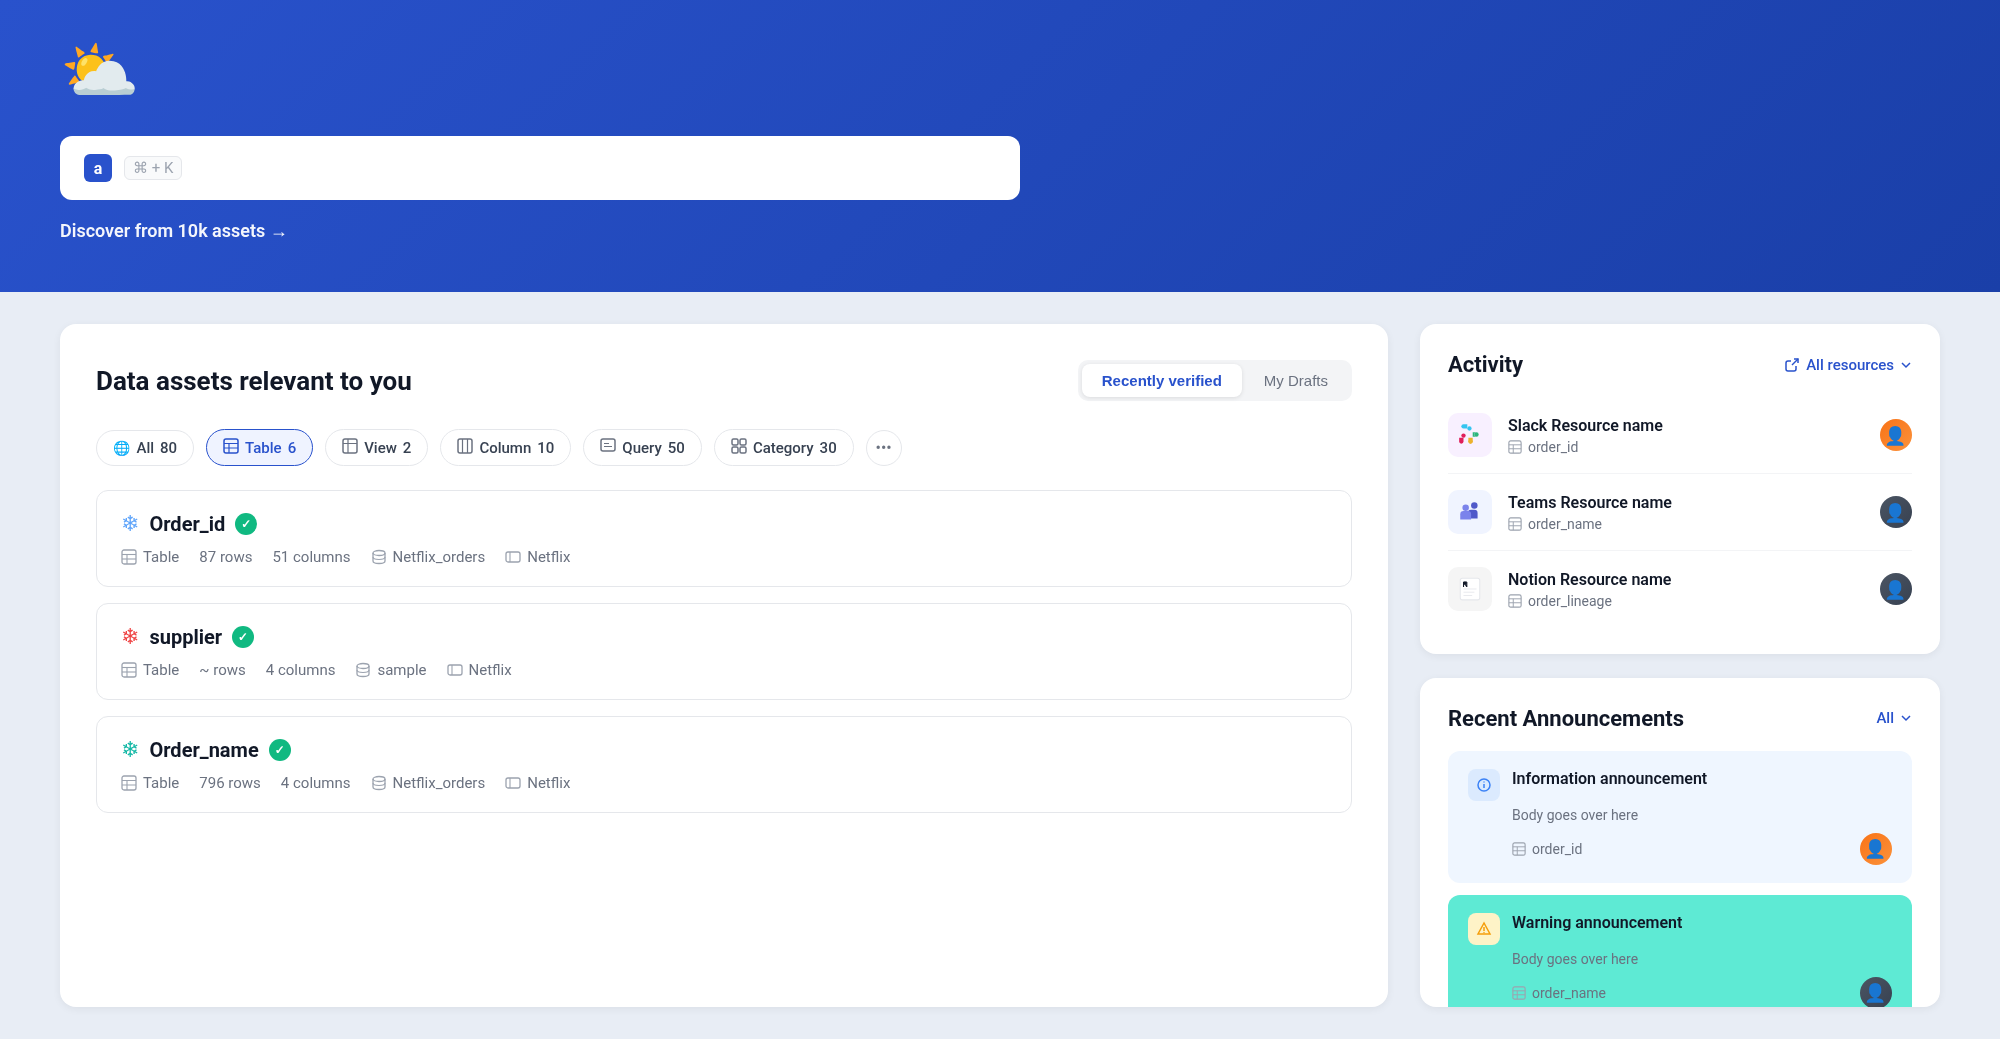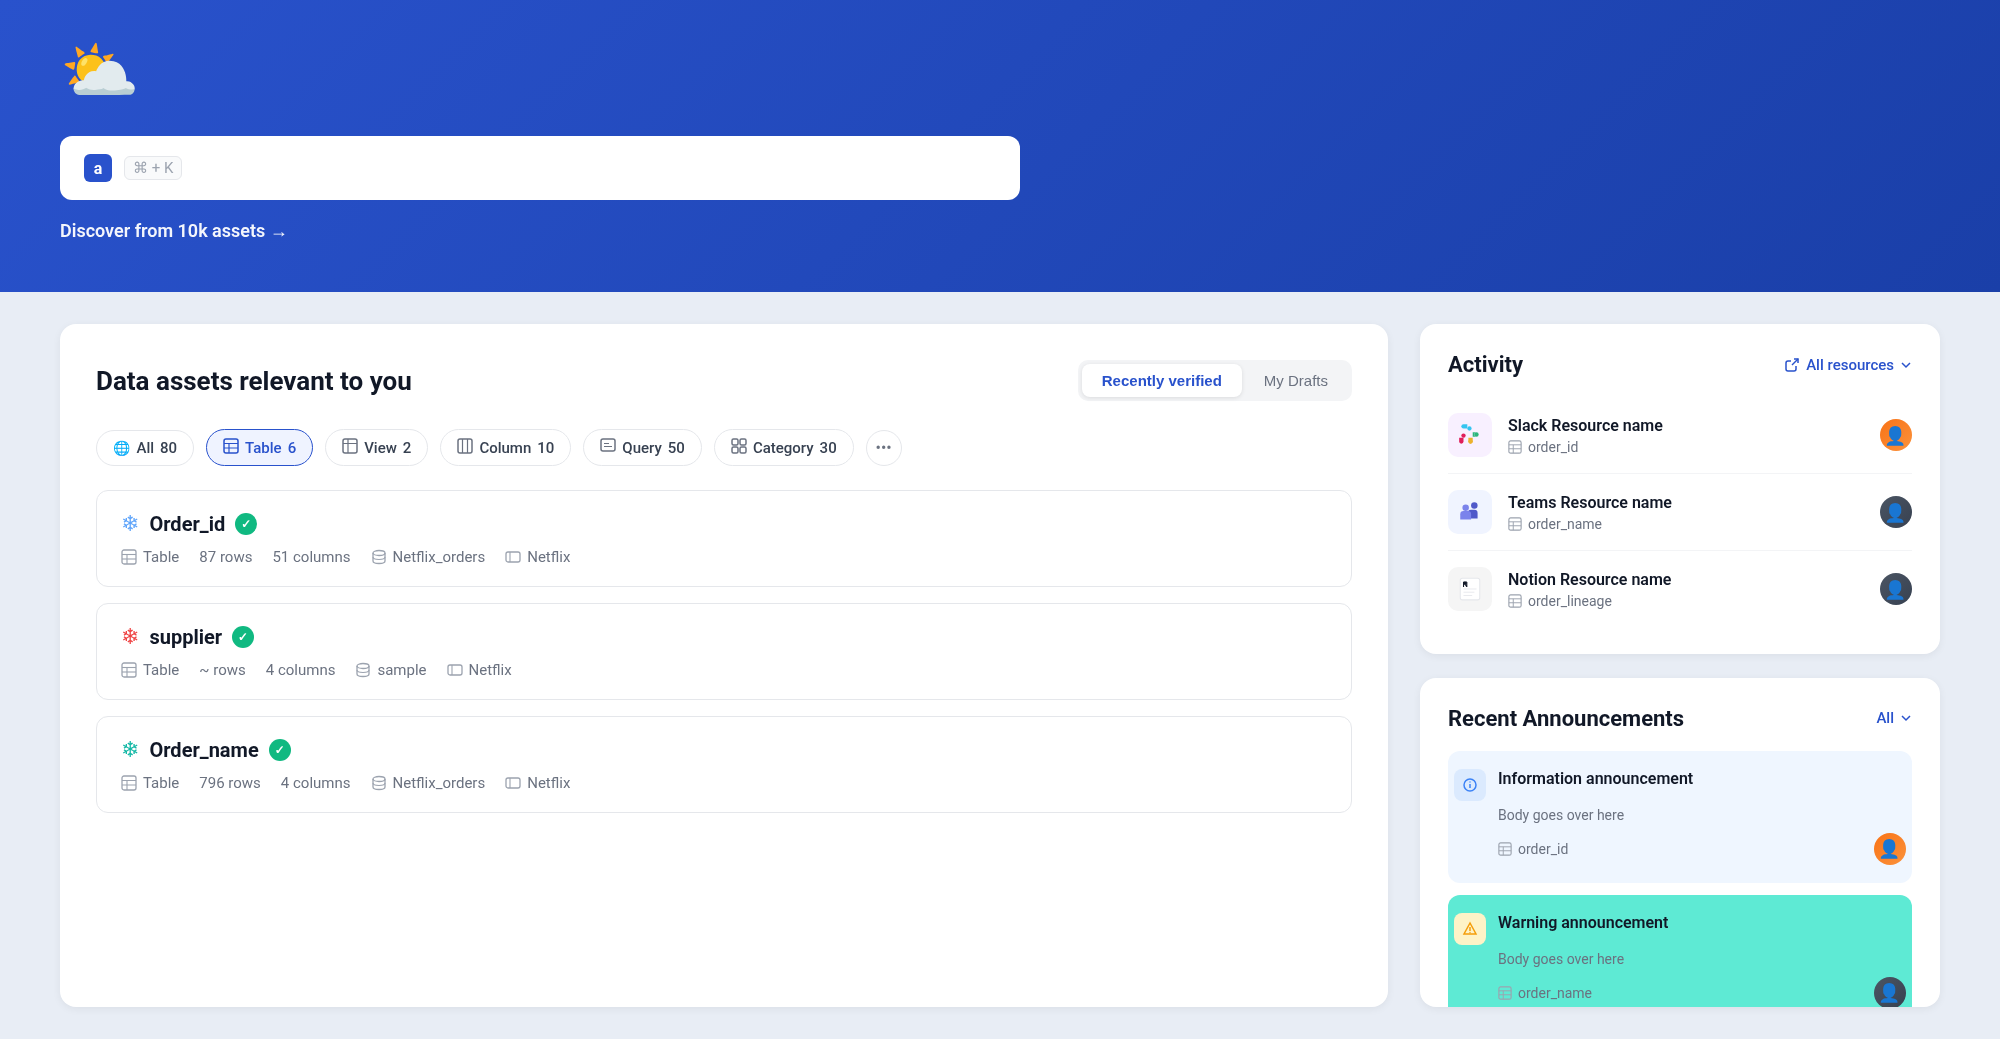--- a/index.html
+++ b/index.html
@@ -375,21 +375,21 @@
       background: linear-gradient(135deg, #4b5563, #374151);
     }
 
     .avatar-img {
       font-size: 18px;
     }
 
     
     .announcement-card {
       border-radius: 12px;
-      padding: 18px 6px;
+      padding: 18px 20px;
       margin-bottom: 12px;
     }
 
     .announcement-card.info {
       background: #eff6ff;
     }
 
     .announcement-card.warning {
       background: #5eead4;
     }

